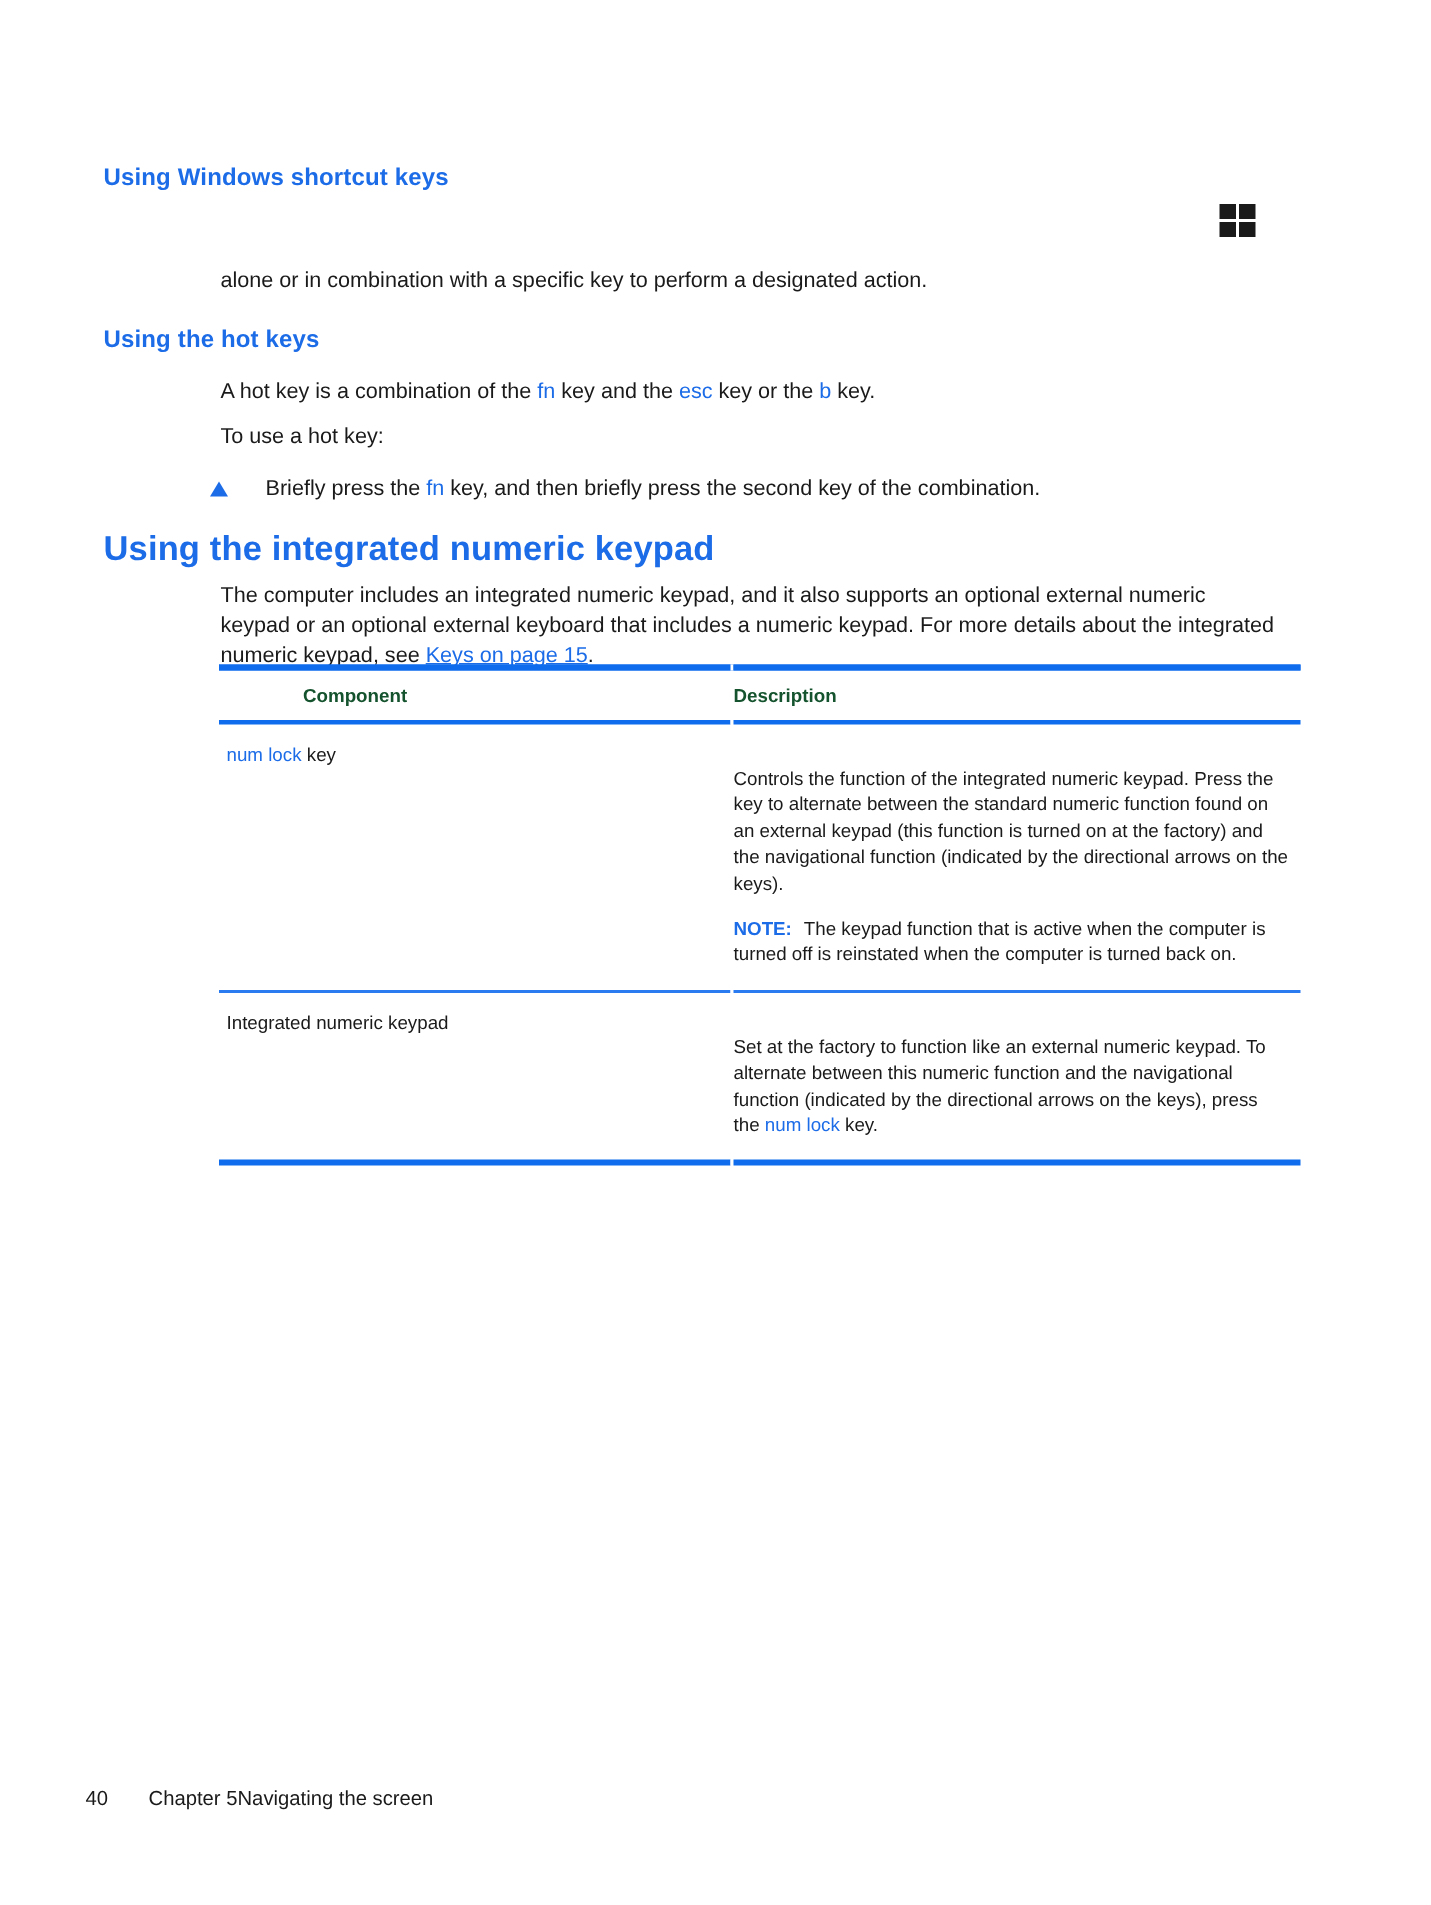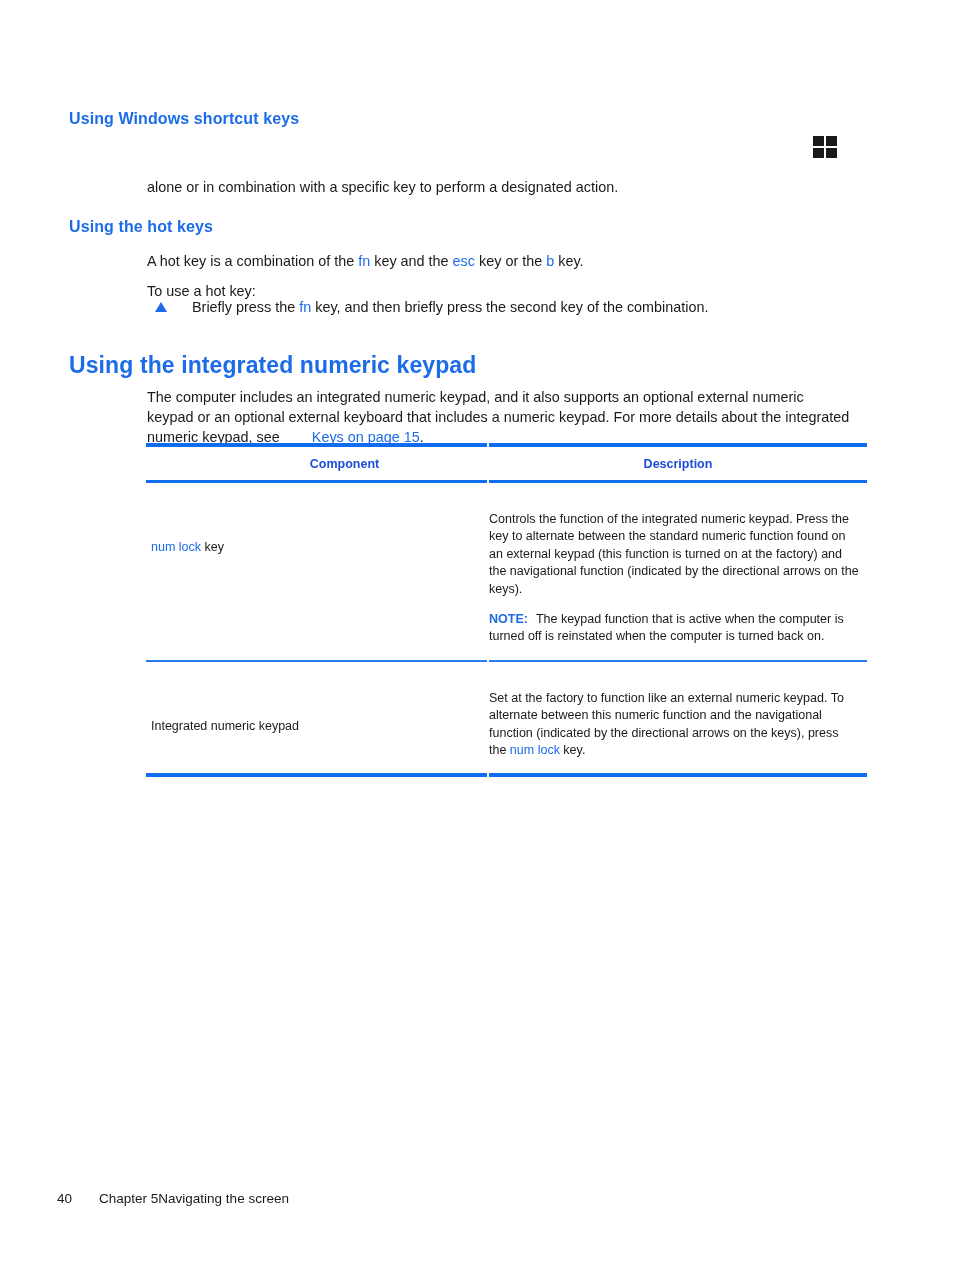--- a/index.html
+++ b/index.html
@@ -47,29 +47,29 @@
   .body-text {
     position: absolute;
     font-size: 14.4px;
     line-height: 20px;
     color: #1a1a1a;
   }
   .blue-key { color: #1c6ce8; }
   .link {
     color: #1c6ce8;
     text-decoration: underline;
-    margin-left: 28px;
   }
 
   
   .bullet-row {
     position: absolute;
-    left: 155px;
+    left: 140px;
     display: flex;
     align-items: flex-start;
+    margin-top: 19px;
   }
   .tri-bullet {
     width: 0;
     height: 0;
     border-left: 6px solid transparent;
     border-right: 6px solid transparent;
     border-bottom: 10px solid #1c6ce8;
     margin-top: 5px;
     margin-right: 25px;
     flex: 0 0 auto;
@@ -115,22 +115,21 @@
   .rule-top .seg-b { flex: 1; background: #0e6ced; }
 
   .thead {
     display: flex;
     height: 33px;
     align-items: center;
   }
   .th {
     font-size: 12.5px;
     font-weight: bold;
-    color: #1d4ed8;
-    text-align: center;
+    color: #14532d;
   }
   .th.c1 { width: 341px; padding-left: 56px; box-sizing: border-box; }
   .th.c2 { flex: 1; padding-left: 2px; box-sizing: border-box; }
 
   .rule-head {
     height: 3px;
     display: flex;
   }
   .rule-head .seg-a { width: 341px; background: #0e6ced; }
   .rule-head .seg-gap { width: 2px; background: #ffffff; }
@@ -141,21 +140,20 @@
   }
   .td {
     font-size: 12.5px;
     line-height: 17.4px;
     color: #1a1a1a;
     box-sizing: border-box;
   }
   .td.c1 {
     width: 341px;
     padding: 12px 10px 12px 5px;
-    margin-top: 44px;
   }
   .td.c2 {
     flex: 1;
     padding: 12px 8px 14px 2px;
     margin-top: 16px;
   }
   .note-block {
     margin-top: 13px;
   }
   .note-label {

